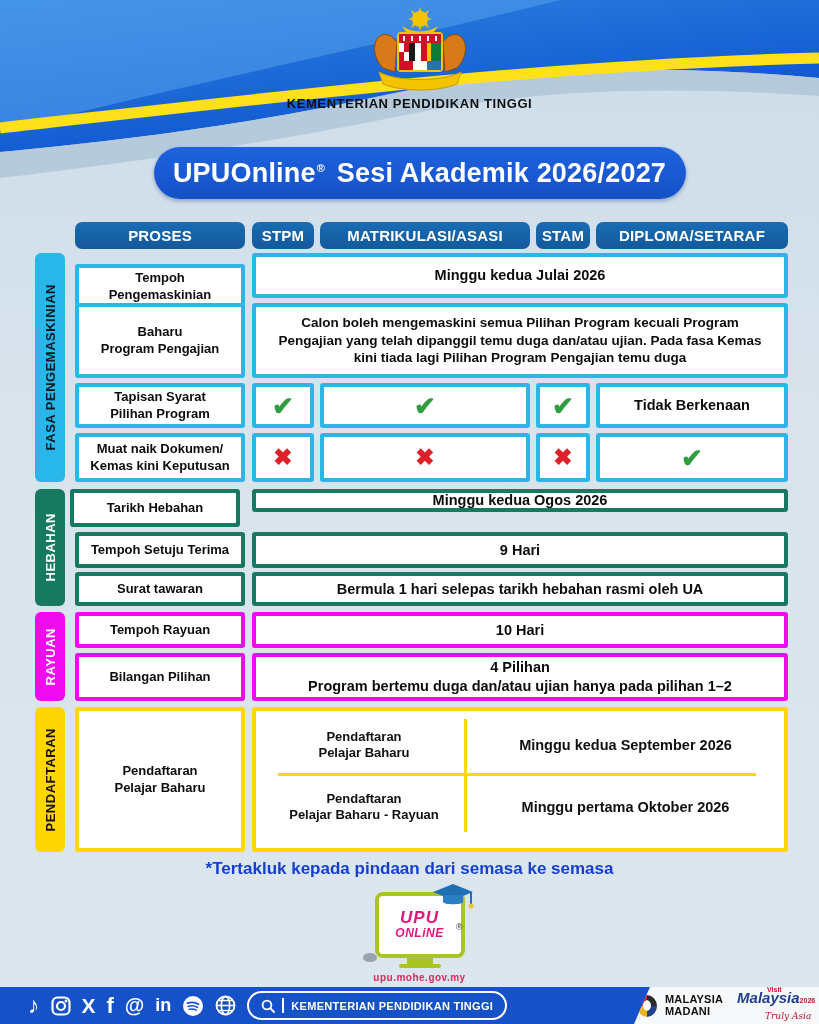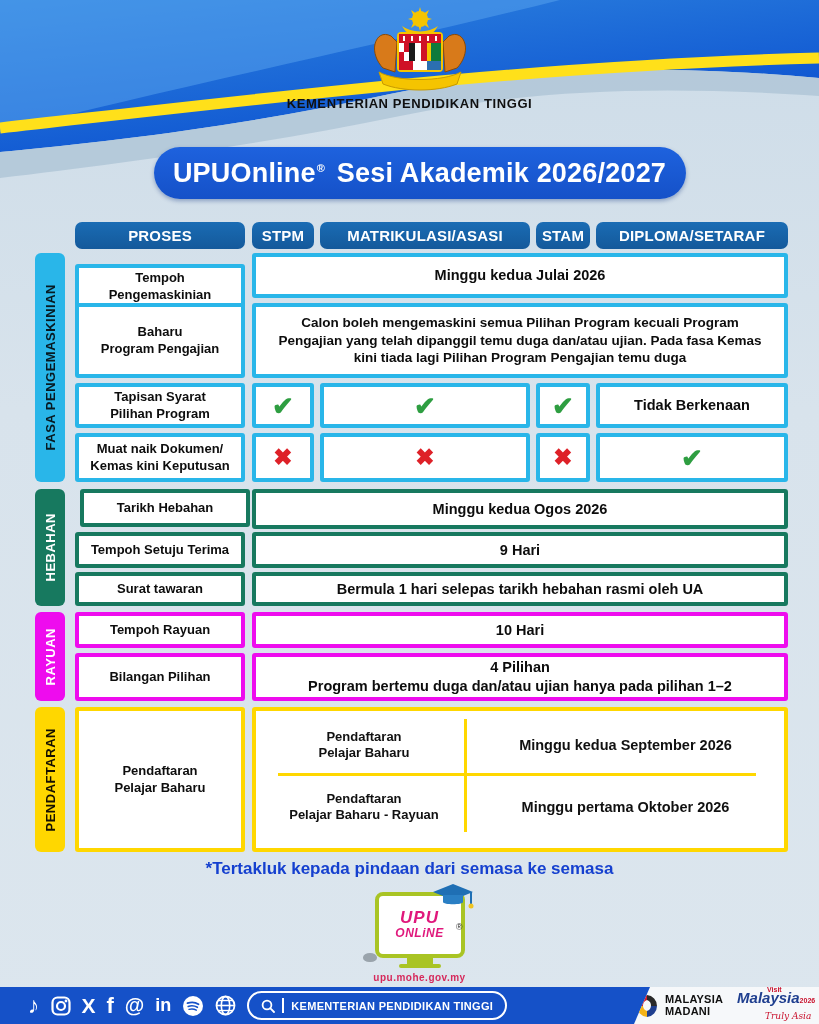--- a/index.html
+++ b/index.html
@@ -205,22 +205,22 @@
   <div class="cell bc" style="left:320px;top:433px;width:210px;height:49px;">
       <span class="cross">✖</span>
     </div>
   <div class="cell bc" style="left:536px;top:433px;width:54px;height:49px;">
       <span class="cross">✖</span>
     </div>
   <div class="cell bc" style="left:596px;top:433px;width:192px;height:49px;">
       <span class="check">✔</span>
     </div>
 
-  <div class="cell bg lab" style="left:80px;top:489px;width:170px;height:38px;">Tarikh Hebahan</div>
-  <div class="cell bg val" style="left:252px;top:489px;width:536px;height:40px;text-align:right;">Minggu kedua Ogos 2026</div>
+  <div class="cell bg lab" style="left:70px;top:489px;width:170px;height:38px;">Tarikh Hebahan</div>
+  <div class="cell bg val" style="left:252px;top:489px;width:536px;height:23px;text-align:right;">Minggu kedua Ogos 2026</div>
 
   <div class="cell bg lab" style="left:75px;top:532px;width:170px;height:36px;">Tempoh Setuju Terima</div>
   <div class="cell bg val" style="left:252px;top:532px;width:536px;height:36px;">9 Hari</div>
 
   <div class="cell bg lab" style="left:75px;top:572px;width:170px;height:34px;">Surat tawaran</div>
   <div class="cell bg val" style="left:252px;top:572px;width:536px;height:34px;">Bermula 1 hari selepas tarikh hebahan rasmi oleh UA</div>
 
   <div class="cell bm lab" style="left:75px;top:612px;width:170px;height:36px;">Tempoh Rayuan</div>
   <div class="cell bm val" style="left:252px;top:612px;width:536px;height:36px;">10 Hari</div>
 

